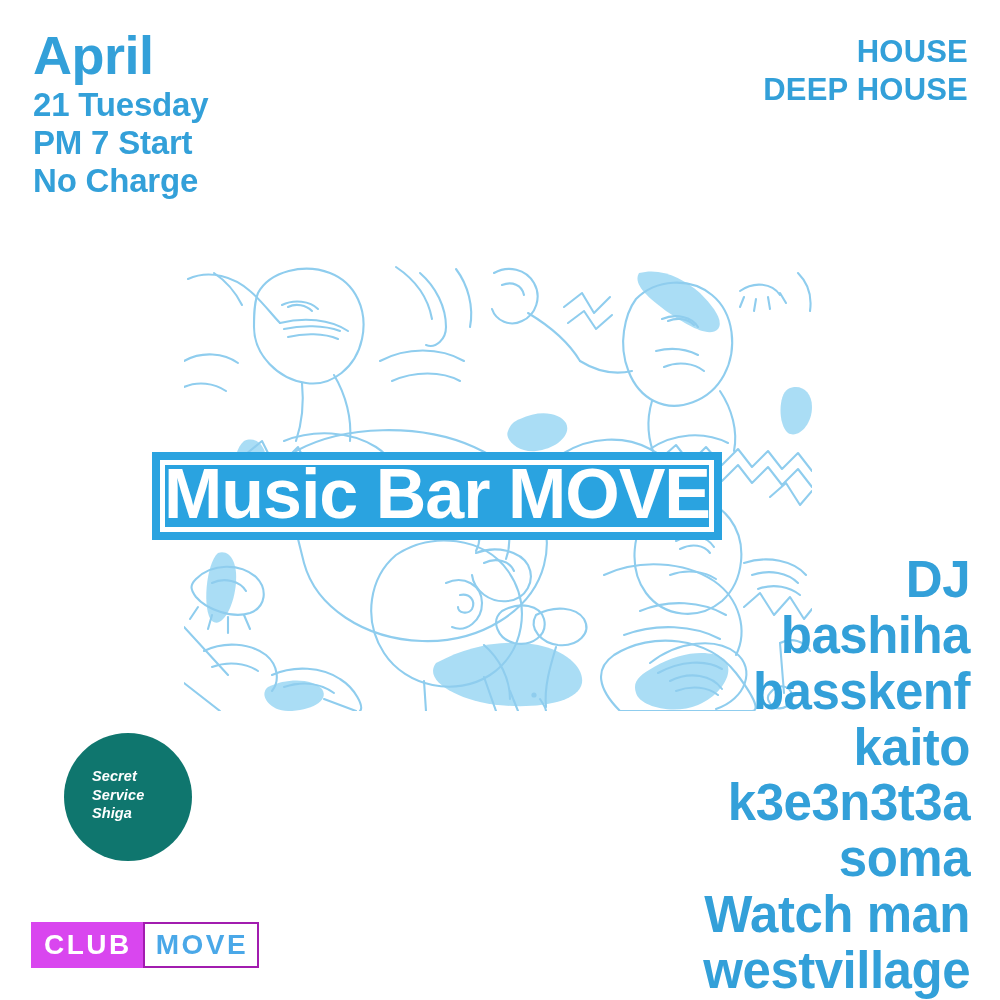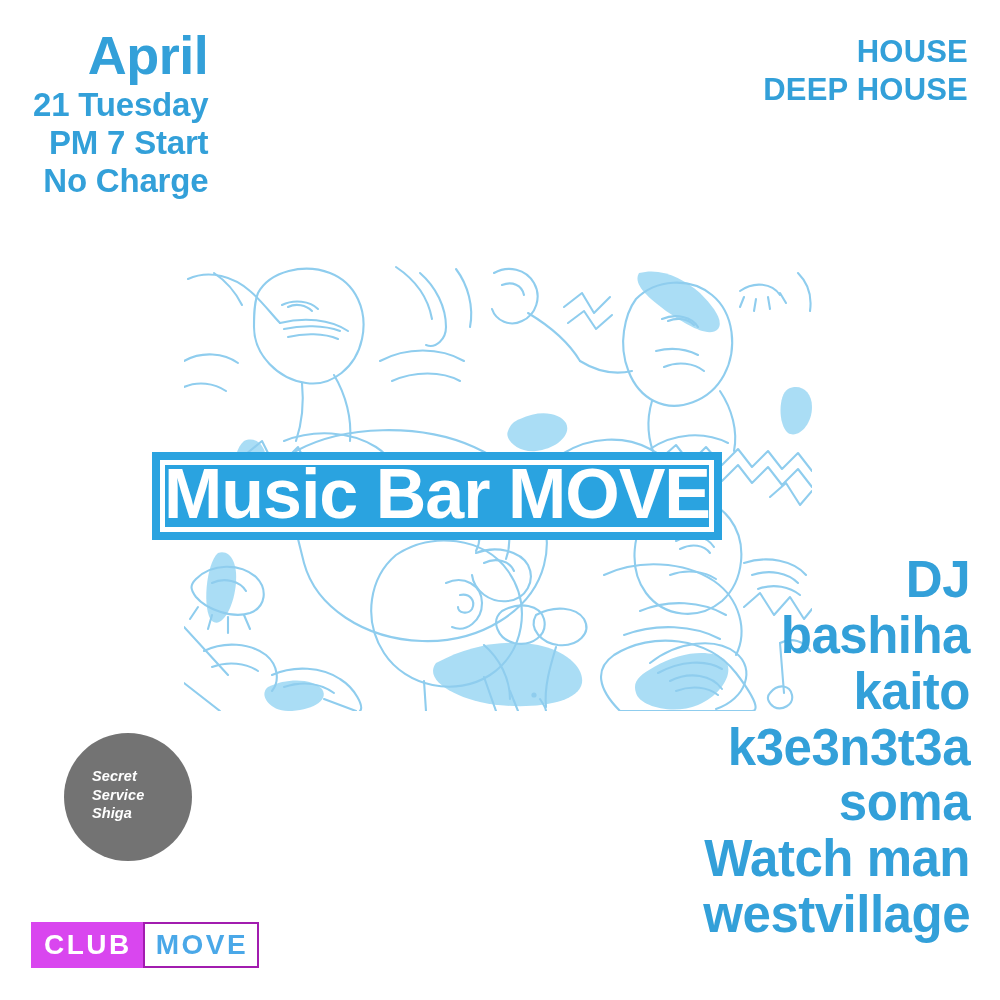--- a/index.html
+++ b/index.html
@@ -17,21 +17,20 @@
     overflow: hidden;
   }
 
   
   #date-block {
     position: absolute;
     left: 33px; top: 28px;
     color: #33a0d9;
     font-weight: bold;
     line-height: 1.0;
-    text-align: right;
   }
   #date-month {
     font-size: 54px;
     letter-spacing: -0.5px;
     display: block;
     margin-bottom: 6px;
   }
   #date-block .line {
     font-size: 33px;
     display: block;
@@ -100,21 +99,21 @@
     letter-spacing: -0.5px;
   }
   #dj-list .dj { display: block; white-space: nowrap; }
 
   
   #ss-circle {
     position: absolute;
     left: 64px; top: 733px;
     width: 128px; height: 128px;
     border-radius: 50%;
-    background: #737373;
+    background: #0f766e;
   }
   #ss-circle-text {
     position: absolute;
     left: 28px; top: 34px;
     color: #ffffff;
     font-style: italic;
     font-weight: bold;
     font-size: 14.5px;
     line-height: 1.28;
     letter-spacing: 0.1px;
@@ -320,20 +319,21 @@
   </div>
 
   <div id="title-banner">
     <div id="title-banner-inner"></div>
     <span id="title-text">Music Bar MOVE</span>
   </div>
 
   <div id="dj-list">
     <span class="dj">DJ</span>
     <span class="dj">bashiha</span>
+    <span class="dj">basskenf</span>
     <span class="dj">kaito</span>
     <span class="dj">k3e3n3t3a</span>
     <span class="dj">soma</span>
     <span class="dj">Watch man</span>
     <span class="dj">westvillage</span>
   </div>
 
   <div id="ss-circle">
     <div id="ss-circle-text">
       <span>Secret</span>

